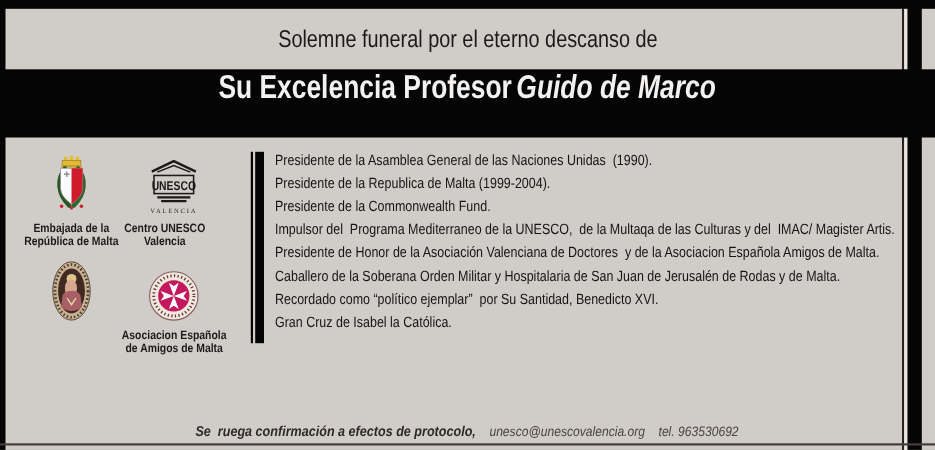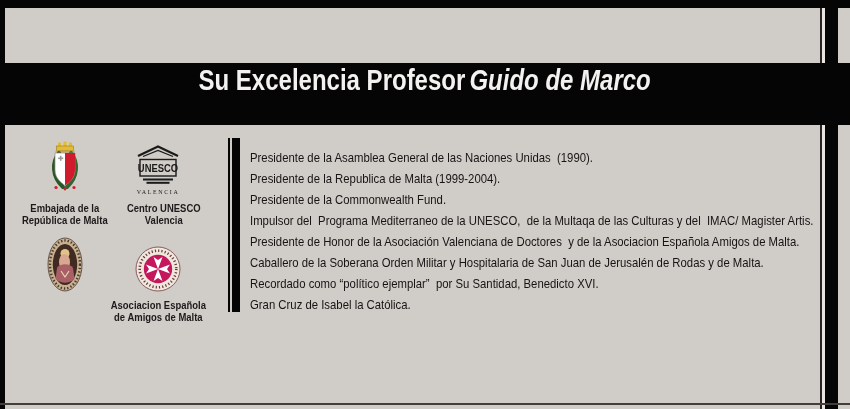--- a/index.html
+++ b/index.html
@@ -24,21 +24,21 @@
   .title-band{left:0;top:63px;width:850px;height:62px;background:var(--ink,#050505);display:flex;justify-content:center;}
   .title-row{display:inline-flex;gap:.32em;align-items:baseline;transform:scaleX(.8);transform-origin:center;white-space:pre;}
   .title-prefix{font-size:30px;font-weight:700;color:#f4f2f0;}
   .title-name{font-size:30px;font-weight:700;font-style:italic;color:#f4f2f0;}
 
   
   .div-thin{left:228px;top:138px;width:2px;height:174px;background:var(--ink,#050505);}
   .div-thick{left:232px;top:138px;width:8px;height:174px;background:var(--ink,#050505);}
 
   
-  .honors{left:250px;top:147px;width:575px;}
+  .honors{left:250px;top:135px;width:575px;}
   .honor-line{height:21px;line-height:21px;font-size:13.5px;color:#161415;transform:scaleX(.84);transform-origin:left center;white-space:pre;}
 
   
   .caption{width:120px;text-align:center;font-size:11px;font-weight:700;color:#1c1a1b;line-height:11.5px;}
   .caption .cond{display:inline-block;transform:scaleX(.86);transform-origin:center;white-space:pre;}
 
   
   .event-band{left:0;top:351px;width:847px;height:28px;background:var(--brown,#443539);display:flex;align-items:center;justify-content:center;}
   .event-row{display:inline-flex;gap:28px;align-items:baseline;transform:scaleX(.86);transform-origin:center;white-space:pre;color:#f3f1ef;}
   .ev-date{font-size:15px;font-weight:700;}
@@ -57,20 +57,23 @@
 
 <div class="page">
 
   <div class="abs right-thin"></div>
   <div class="abs right-gap"></div>
   <div class="abs right-thick"></div>
   <div class="abs left-strip"></div>
   <div class="abs top-strip"></div>
   <div class="abs bottom-line"></div>
 
+  <div class="abs subtitle-band">
+    <span class="subtitle">Solemne funeral por el eterno descanso de</span>
+  </div>
   <div class="abs title-band">
     <span class="title-row">
       <span class="title-prefix">Su Excelencia Profesor</span>
       <span class="title-name">Guido de Marco</span>
     </span>
   </div>
 
   <svg class="abs" style="left:45px;top:140px;" width="40" height="53" viewBox="0 0 40 53">
     <rect x="13" y="2.5" width="3.2" height="4" fill="#e3bc34"></rect>
     <rect x="18.4" y="1.5" width="3.2" height="5" fill="#e3bc34"></rect>
@@ -93,21 +96,21 @@
 
   <svg class="abs" style="left:133px;top:144px;" width="50" height="53" viewBox="0 0 50 53">
     <polyline points="5,12 25,2.5 45,12" fill="none" stroke="#1a1a1a" stroke-width="2.2"></polyline>
     <polyline points="10,12.5 25,6.5 40,12.5" fill="none" stroke="#1a1a1a" stroke-width="1.3"></polyline>
     <rect x="7" y="15.5" width="36" height="16.5" fill="none" stroke="#1a1a1a" stroke-width="1.4"></rect>
     <text x="25" y="28.5" text-anchor="middle" font-family="Liberation Sans, sans-serif" font-weight="700" font-size="11.5" fill="#1a1a1a" transform="translate(25,0) scale(0.82,1) translate(-25,0)">UNESCO</text>
     <line x1="10" y1="35.5" x2="40" y2="35.5" stroke="#1a1a1a" stroke-width="2"></line>
     <line x1="13.5" y1="38.8" x2="36.5" y2="38.8" stroke="#1a1a1a" stroke-width="2"></line>
     <text x="25" y="50" text-anchor="middle" font-family="Liberation Serif, serif" font-size="6" letter-spacing="1.6" fill="#242424">VALENCIA</text>
   </svg>
-  <div class="abs caption" style="left:104px;top:203px;">
+  <div class="abs caption" style="left:90px;top:203px;">
     <span class="cond"><span>Centro UNESCO</span><br><span>Valencia</span></span>
   </div>
 
   <svg class="abs" style="left:47px;top:237px;" width="36" height="55" viewBox="0 0 36 55">
     <ellipse cx="18" cy="27.5" rx="17" ry="26.5" fill="#c7b190" stroke="#4a3a30" stroke-width="0.8"></ellipse>
     <ellipse cx="18" cy="27.5" rx="15" ry="24" fill="none" stroke="#4a3a30" stroke-width="2.4" stroke-dasharray="1.4,2"></ellipse>
     <ellipse cx="18" cy="27.5" rx="12.2" ry="20.5" fill="#402a22"></ellipse>
     <circle cx="18" cy="16.5" r="4.5" fill="#e0c48a"></circle>
     <ellipse cx="17.5" cy="25" rx="5.5" ry="8" fill="#d8a78f"></ellipse>
     <path d="M10,31 C13,26 23,26 26,31 L27.5,42 C22,47 14,47 8.5,42 Z" fill="#a85f66"></path>
@@ -135,14 +138,21 @@
     <div class="honor-line">Presidente de la Republica de Malta (1999-2004).</div>
     <div class="honor-line">Presidente de la Commonwealth Fund.</div>
     <div class="honor-line">Impulsor del  Programa Mediterraneo de la UNESCO,  de la Multaqa de las Culturas y del  IMAC/ Magister Artis.</div>
     <div class="honor-line">Presidente de Honor de la Asociación Valenciana de Doctores  y de la Asociacion Española Amigos de Malta.</div>
     <div class="honor-line">Caballero de la Soberana Orden Militar y Hospitalaria de San Juan de Jerusalén de Rodas y de Malta.</div>
     <div class="honor-line">Recordado como “político ejemplar”  por Su Santidad, Benedicto XVI.</div>
     <div class="honor-line">Gran Cruz de Isabel la Católica.</div>
   </div>
 
 
+  <div class="abs footer-band">
+    <span class="footer-row">
+      <span class="foot-note">Se  ruega confirmación a efectos de protocolo,</span>
+      <span class="foot-email">unesco@unescovalencia.org</span>
+      <span class="foot-tel">tel. 963530692</span>
+    </span>
+  </div>
 
 </div>
 
 </body></html>

